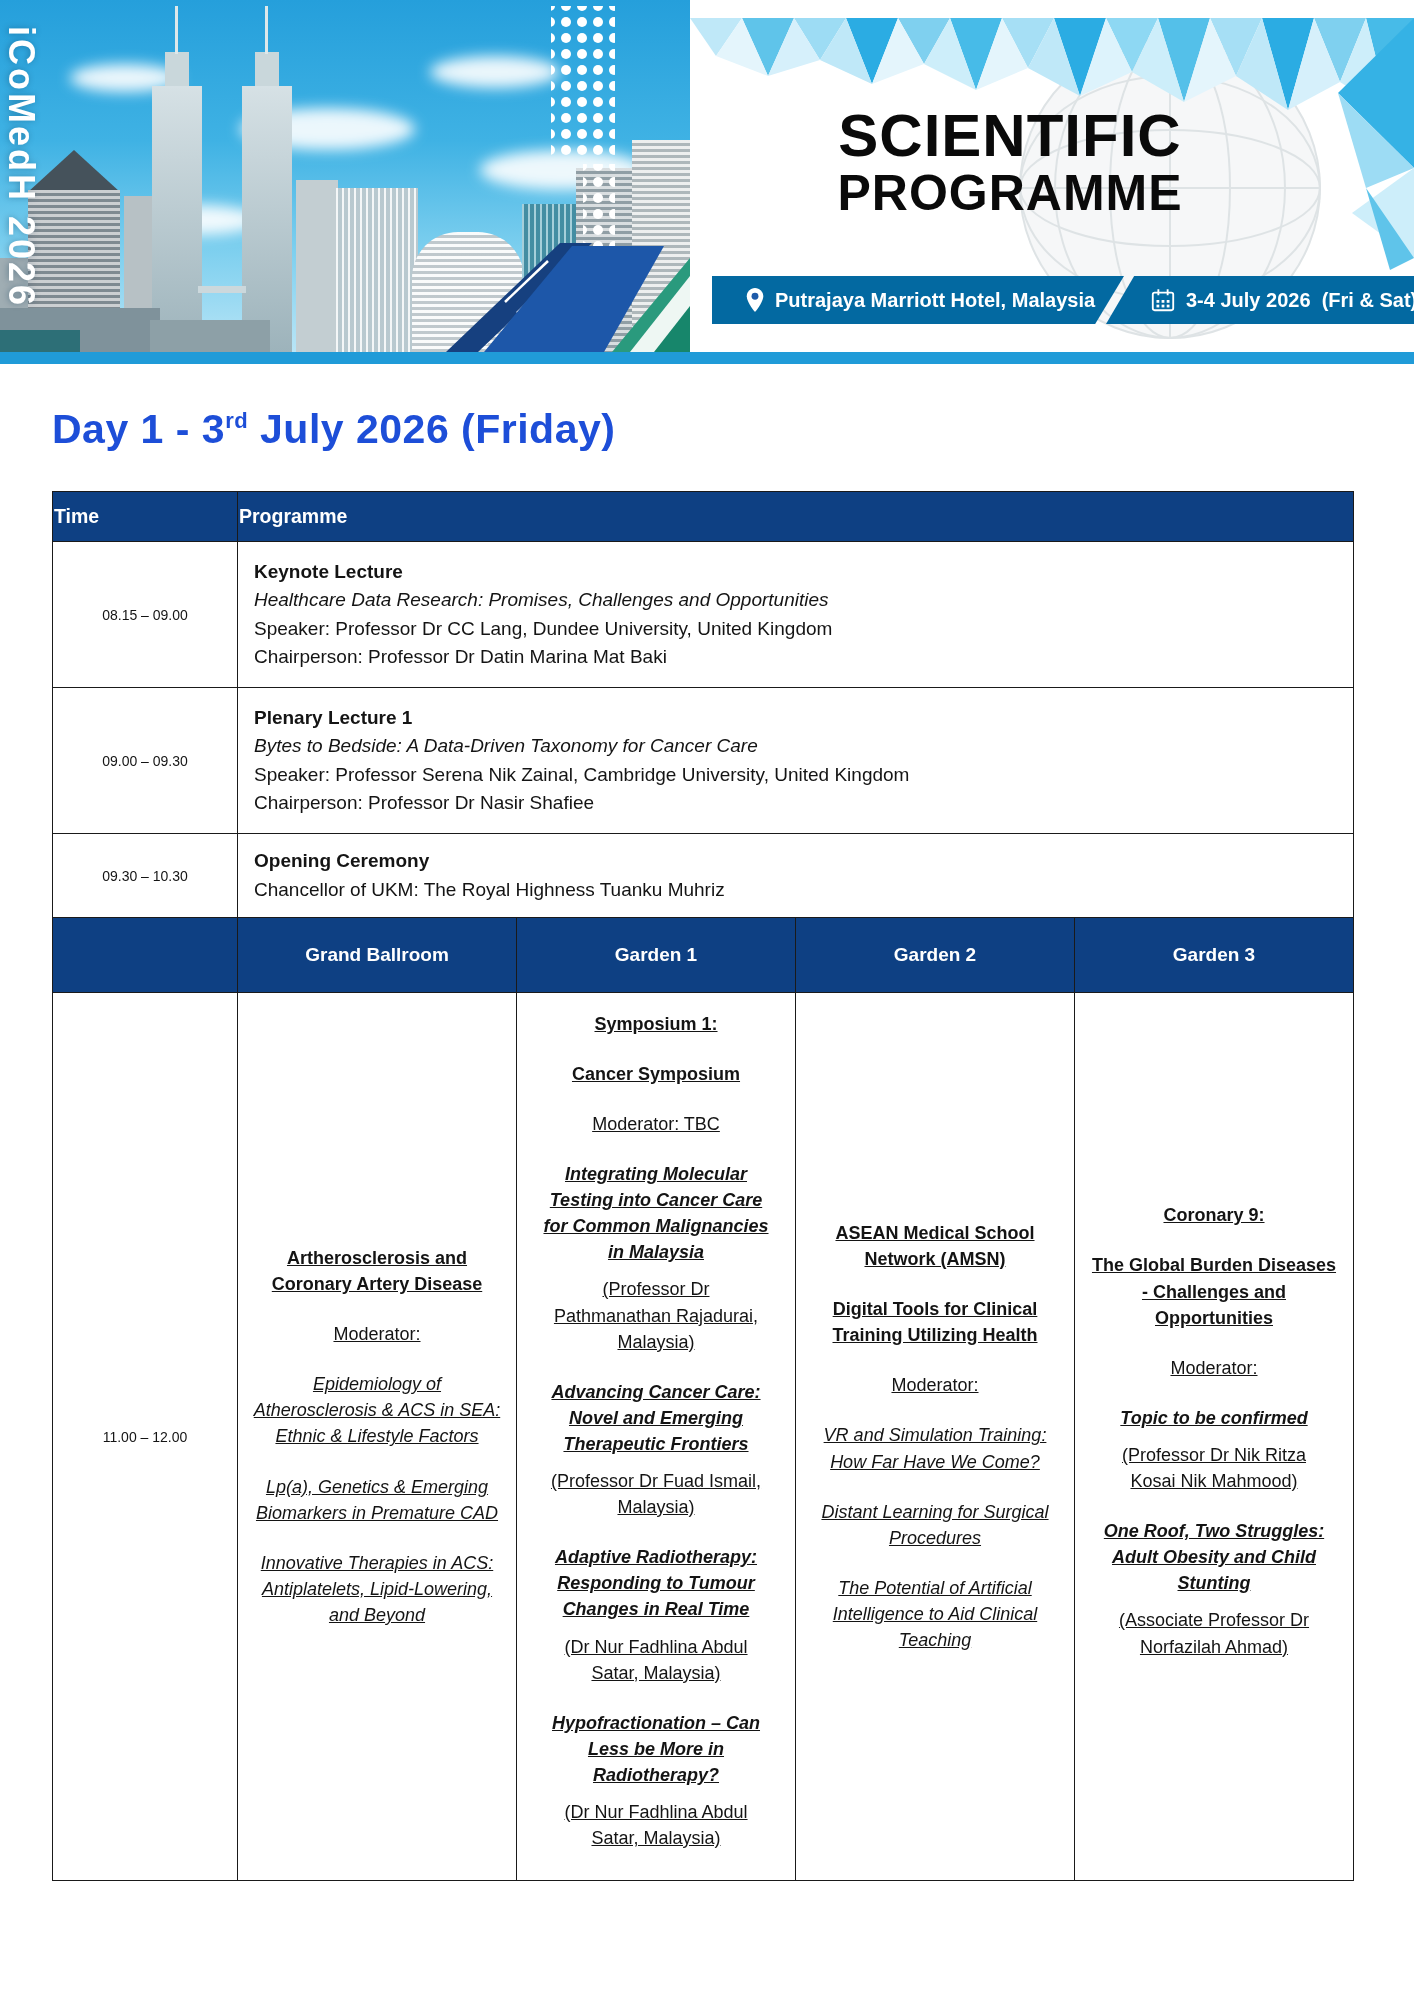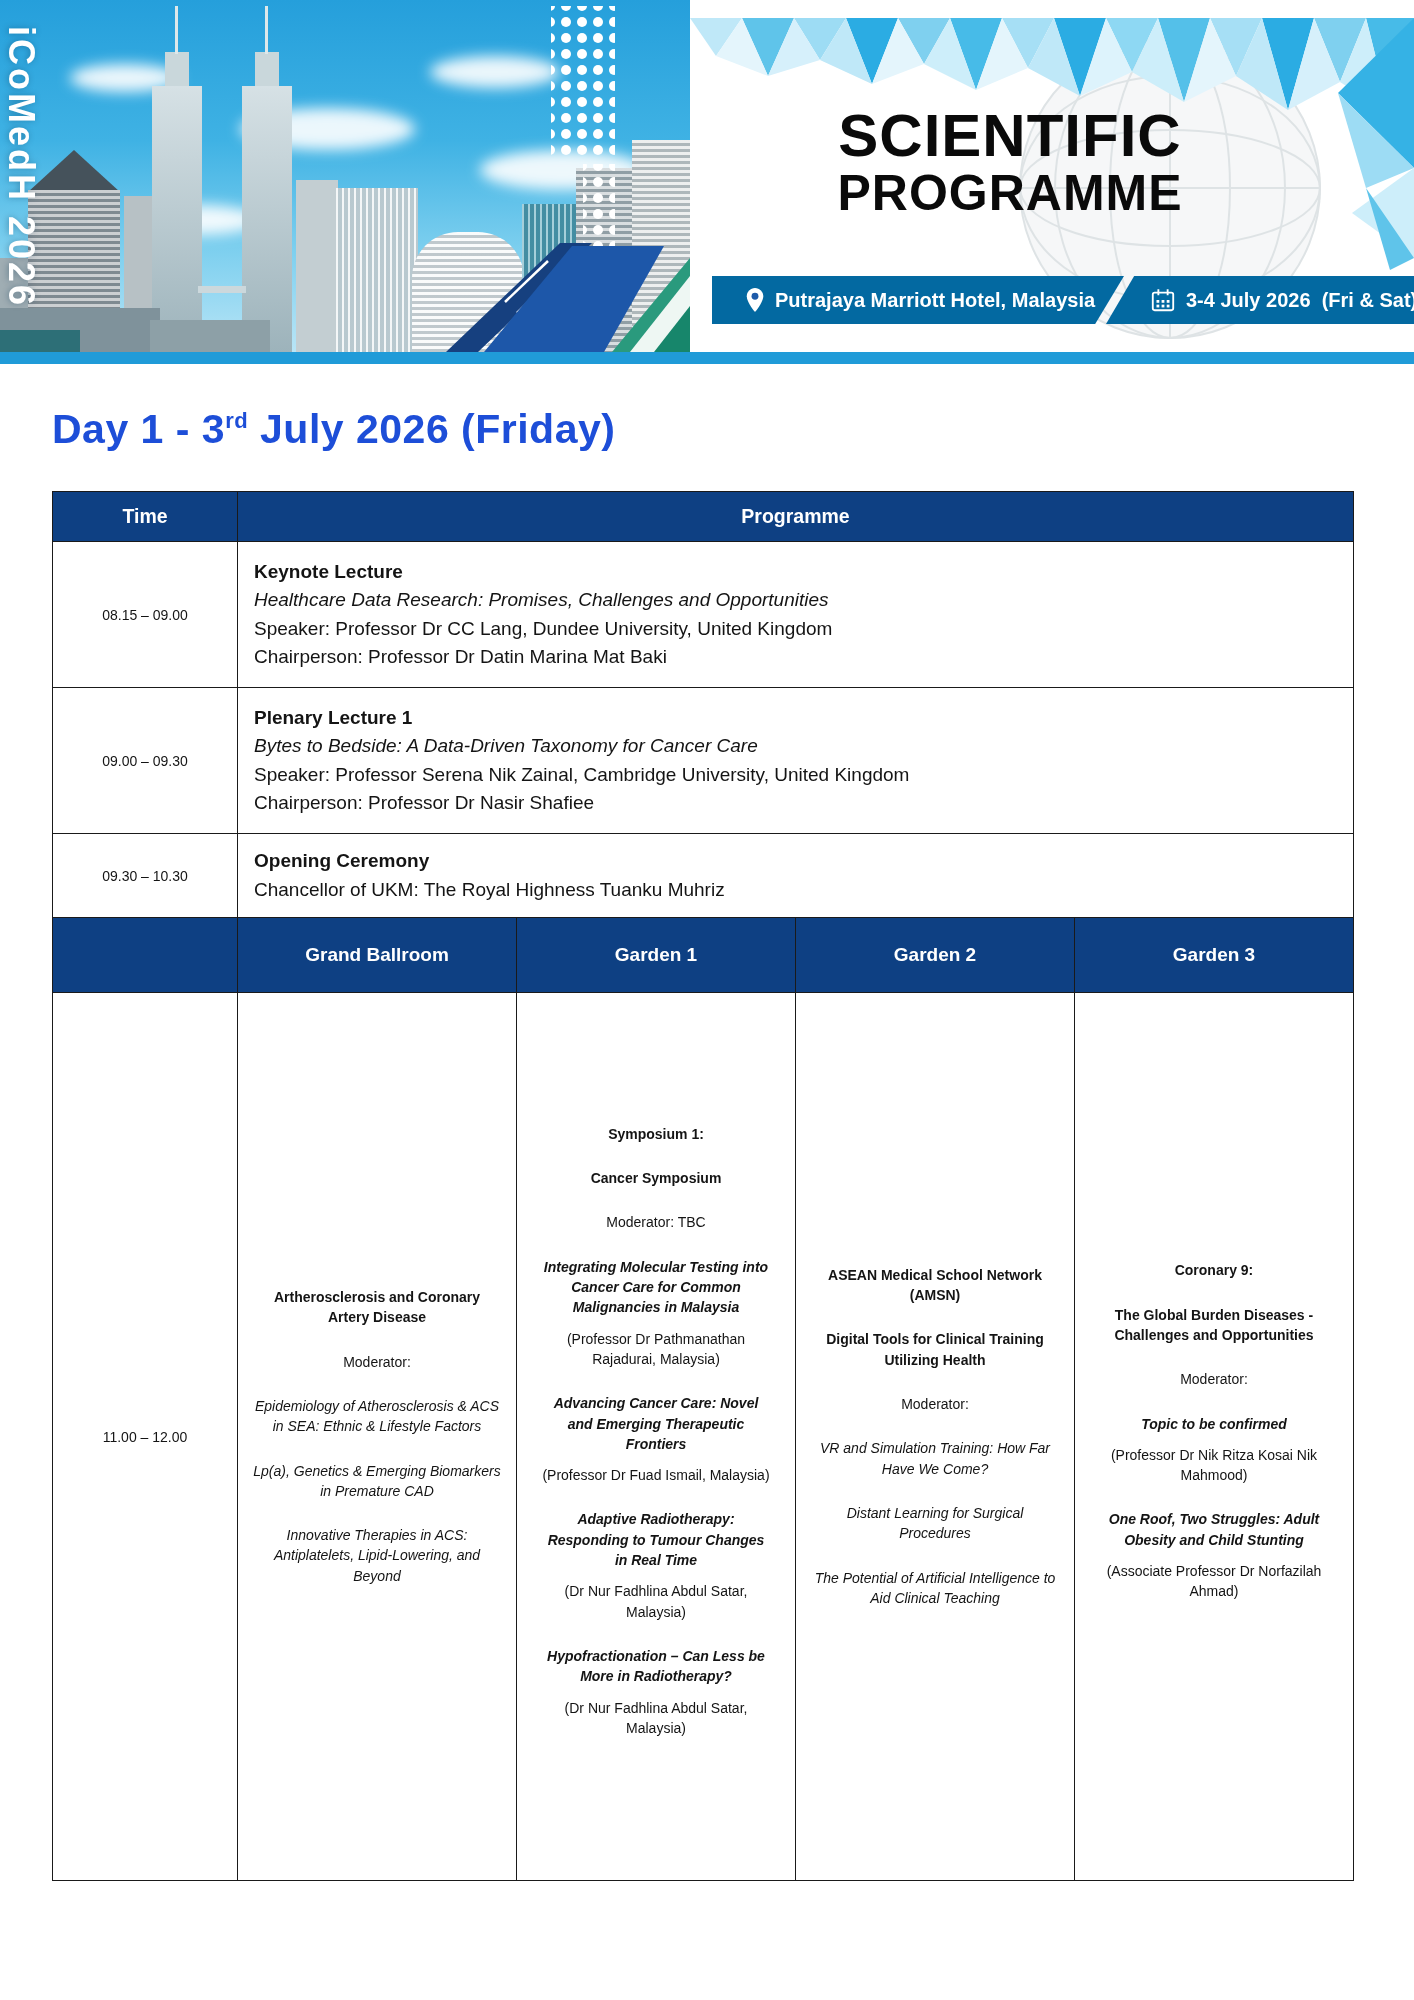--- a/index.html
+++ b/index.html
@@ -34,32 +34,32 @@
   .ribbon span{white-space:pre;}
 
   .strip{position:absolute;left:0;top:352px;width:1414px;height:12px;background:#209bd8;}
 
   
   .day-title{margin:54px 0 0 52px;font-size:41px;font-weight:800;color:#1d4ed8;letter-spacing:.5px;}
   .day-title sup{font-size:22px;}
 
   table.prog{border-collapse:collapse;margin:38px 0 0 52px;width:1301px;table-layout:fixed;}
   table.prog td,table.prog th{border:1.6px solid #1a1a1a;}
-  .hdr{background:#0e4083;color:#fff;font-weight:700;font-size:19.5px;text-align:center;}
+  .hdr{background:#0e4083;color:#fff;font-weight:700;font-size:19.5px;text-align:left;}
   .timecell{text-align:center;font-size:14px;vertical-align:middle;}
   .pgm{padding:12px 16px;font-size:19px;line-height:1.5;vertical-align:middle;}
   .pgm p{margin:0;}
   .b{font-weight:700;}
   .i{font-style:italic;}
   .bi{font-weight:700;font-style:italic;}
   tr.tea{background:#17866b;color:#fff;}
   tr.tea td{font-size:19px;}
   tr.tea .lbl{text-align:center;font-weight:700;}
   tr.venues td{background:#0e4083;color:#fff;font-weight:700;font-size:19px;text-align:center;}
-  .pcell{vertical-align:middle;text-align:center;font-size:14px;line-height:1.45;padding:14px 14px;}
+  .pcell{vertical-align:middle;text-align:center;font-size:18px;line-height:1.45;padding:14px 14px;text-decoration:underline;}
   .pcell p{margin:11px;}
   .grp{margin:24px 0;}
   .grp:first-child{margin-top:0;}
   .grp:last-child{margin-bottom:0;}
 </style>
 </head>
 <body>
 
 <div class="banner">
 

